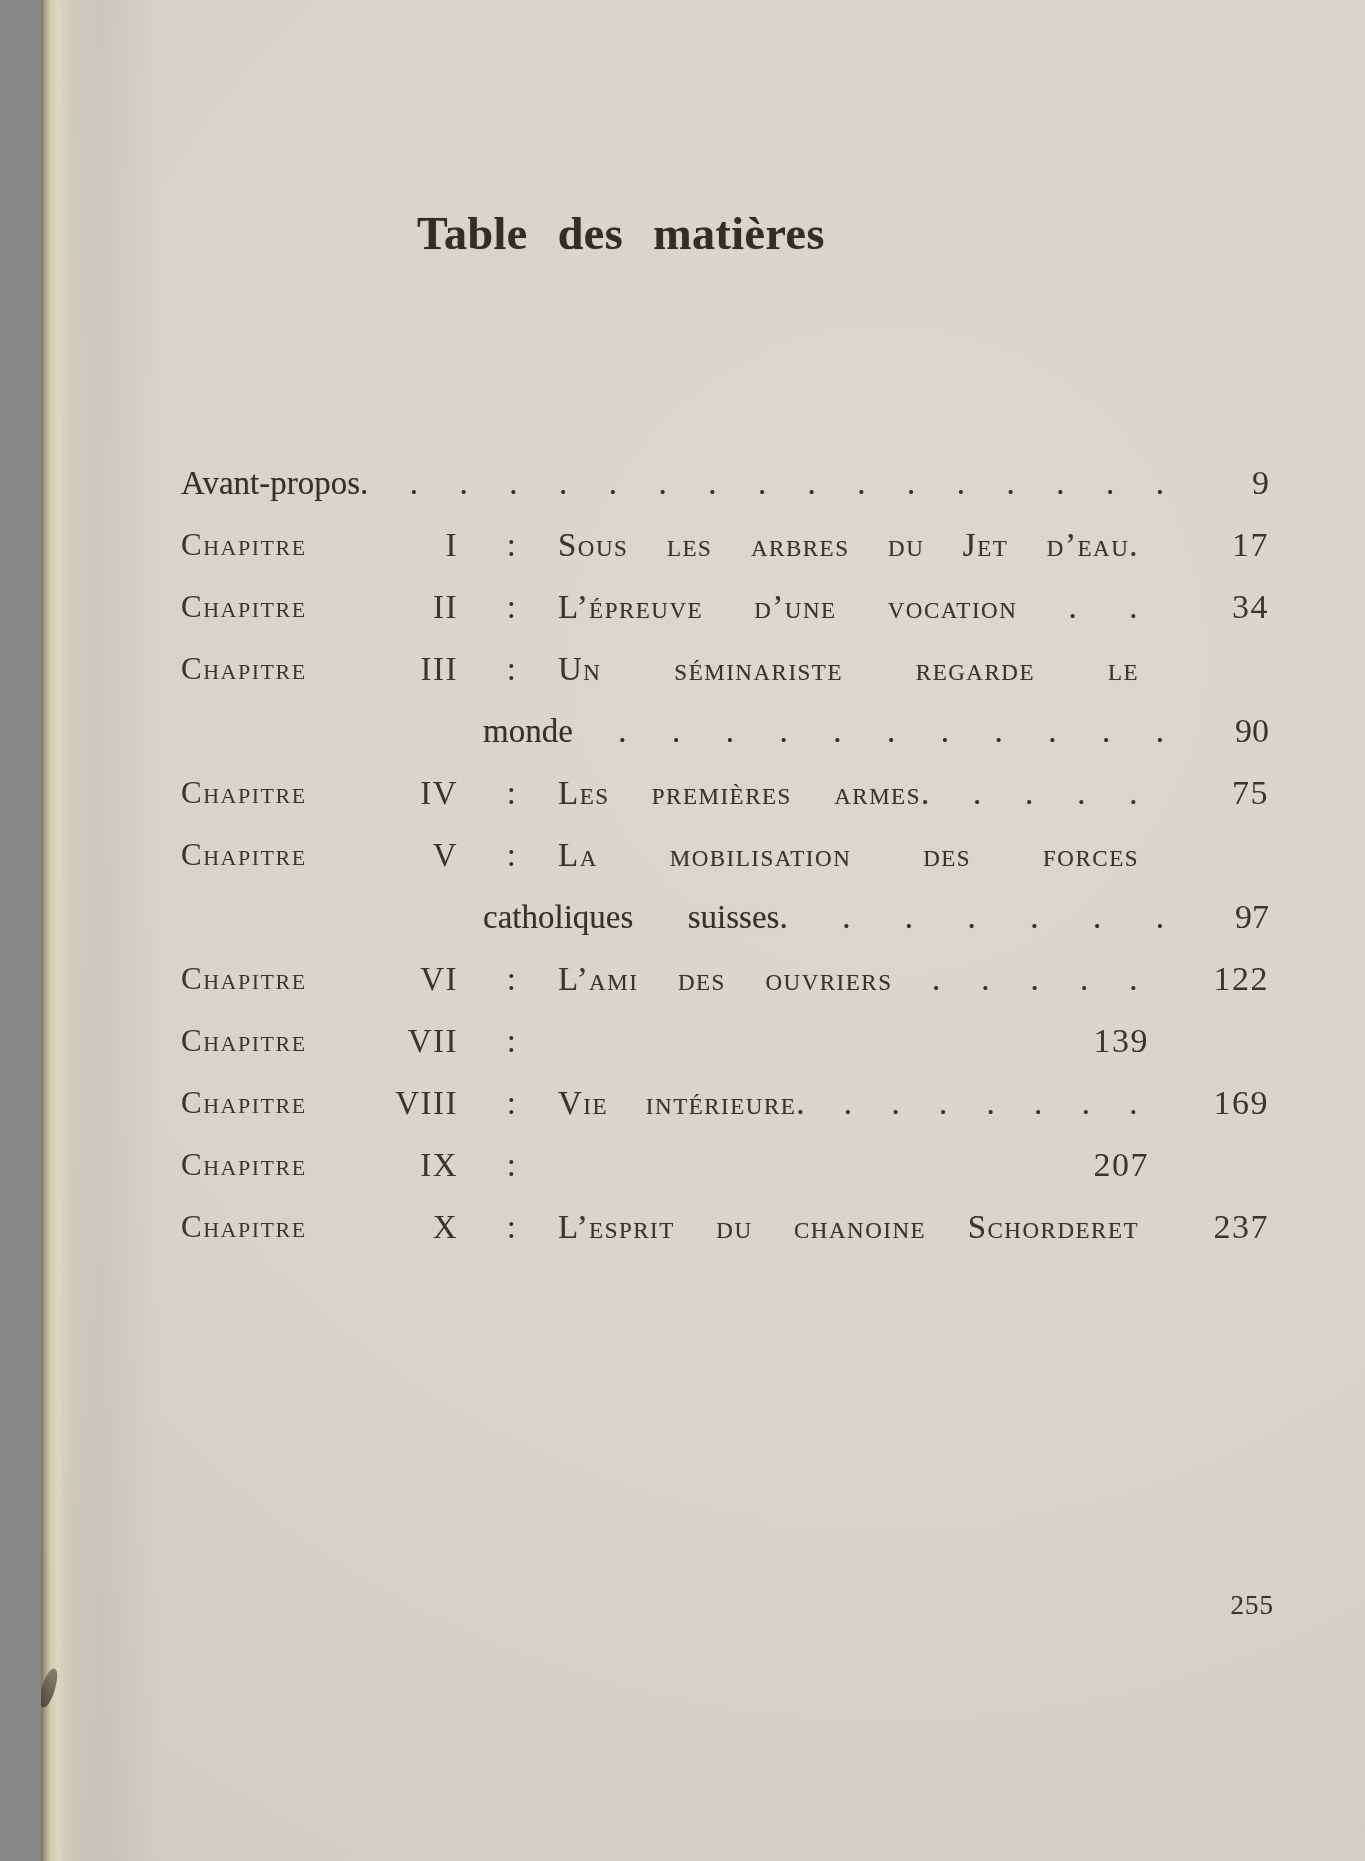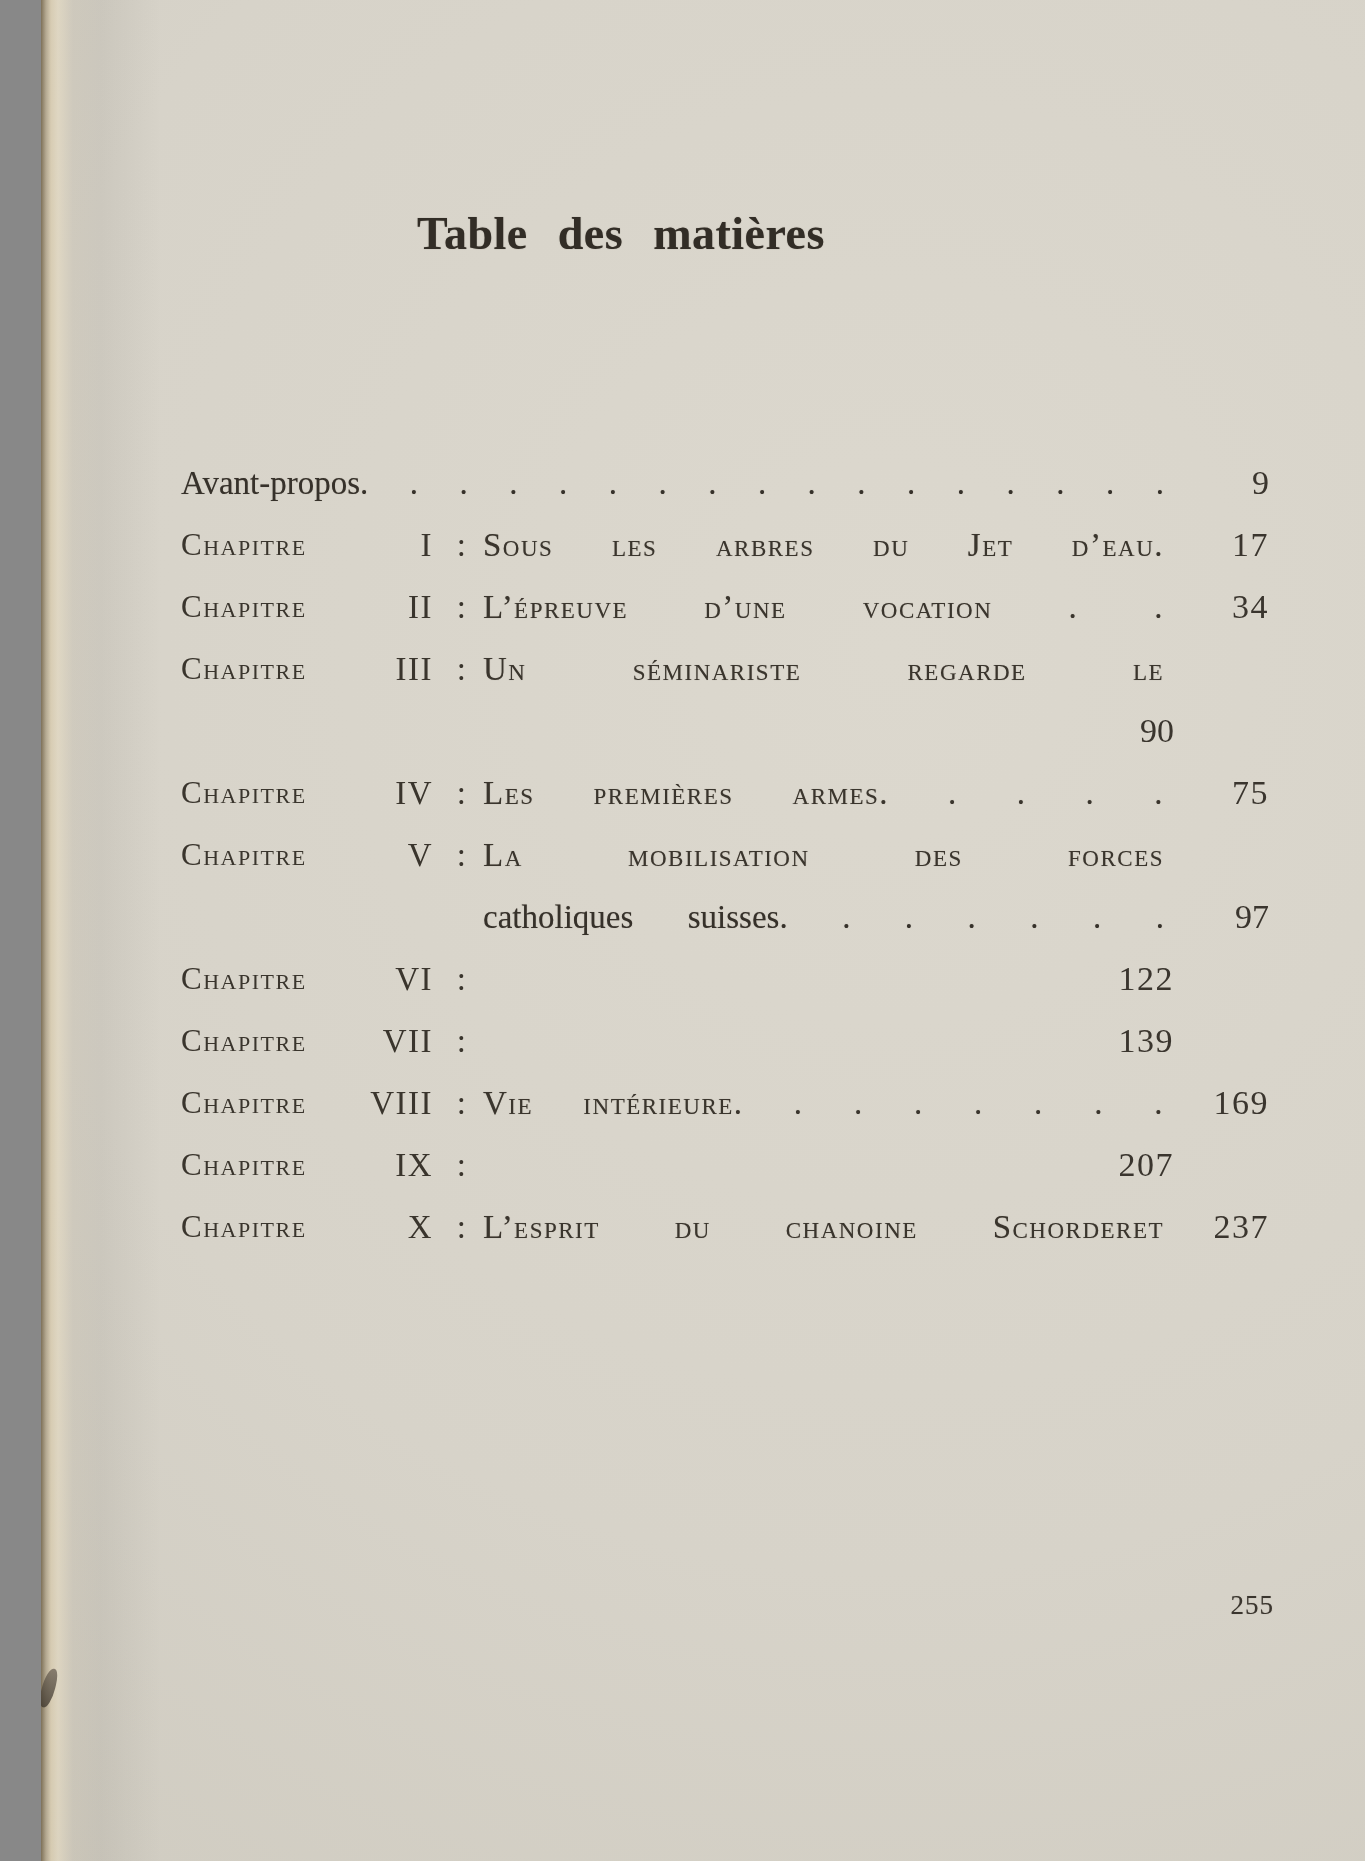--- a/index.html
+++ b/index.html
@@ -31,21 +31,21 @@
     position:absolute;left:140px;top:452px;width:1088px;
   }
   .row{
     display:grid;
     grid-template-columns:160px 100px 42px 1fr 95px;
     height:62px;line-height:62px;
     white-space:nowrap;
   }
   .row > div{overflow:visible;}
   .chapter{
-    font-variant:small-caps;font-size:31px;letter-spacing:1.5px;color:#3a352d;
+    font-variant:small-caps;font-size:31px;letter-spacing:1.5px;color:#3a352d;gap:25px;
   }
   .numeral{text-align:right;font-size:33px;padding-right:8px;}
   .colon{font-size:33px;text-align:center;}
   .titlecell{
     font-size:33px;
     text-align:justify;text-align-last:justify;
     padding-right:10px;
     white-space:normal;
     text-shadow:0 0 .8px rgba(60,50,40,.4);
   }
@@ -92,20 +92,21 @@
         <div class="chapter">Chapitre</div>
         <div class="numeral">III</div>
         <div class="colon">:</div>
         <div class="titlecell">Un séminariste regarde le</div>
         <div class="pagenum"></div>
       </div>
       <div class="row cont">
         <div class="chapter"></div>
         <div class="numeral"></div>
         <div class="colon"></div>
+        <div class="titlecell">monde . . . . . . . . . . .</div>
         <div class="pagenum">90</div>
       </div>
       <div class="row chapter">
         <div class="chapter">Chapitre</div>
         <div class="numeral">IV</div>
         <div class="colon">:</div>
         <div class="titlecell">Les premières armes. . . . .</div>
         <div class="pagenum">75</div>
       </div>
       <div class="row chapter">
@@ -119,20 +120,21 @@
         <div class="chapter"></div>
         <div class="numeral"></div>
         <div class="colon"></div>
         <div class="titlecell">catholiques suisses. . . . . . .</div>
         <div class="pagenum">97</div>
       </div>
       <div class="row chapter">
         <div class="chapter">Chapitre</div>
         <div class="numeral">VI</div>
         <div class="colon">:</div>
+        <div class="titlecell">L’ami des ouvriers . . . . .</div>
         <div class="pagenum">122</div>
       </div>
       <div class="row chapter">
         <div class="chapter">Chapitre</div>
         <div class="numeral">VII</div>
         <div class="colon">:</div>
         <div class="pagenum">139</div>
       </div>
       <div class="row chapter">
         <div class="chapter">Chapitre</div>

